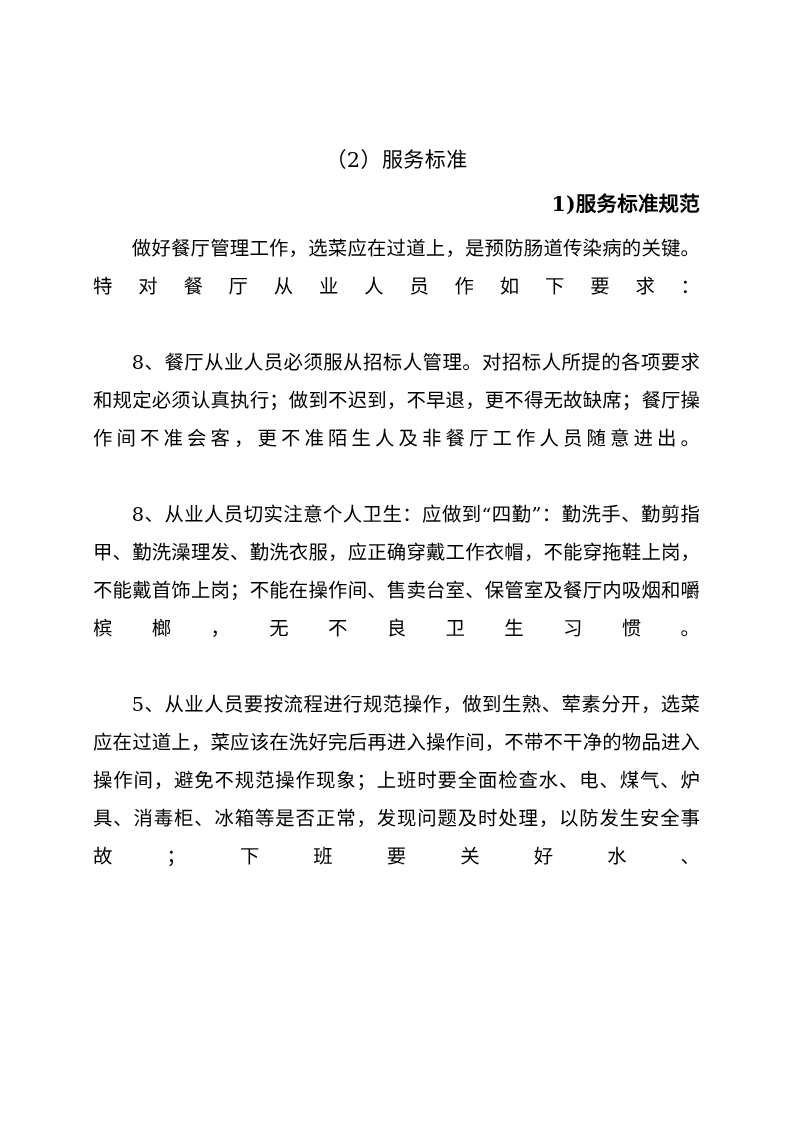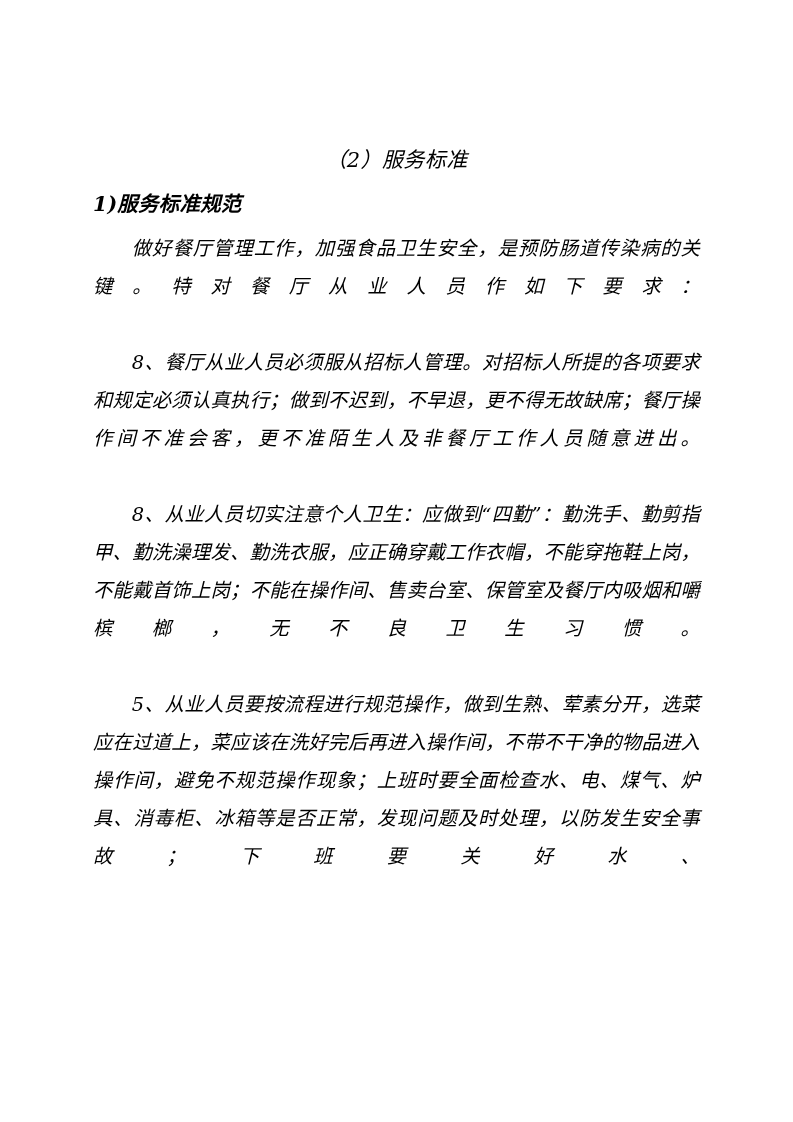--- a/index.html
+++ b/index.html
@@ -16,21 +16,20 @@
   }
 
   .page {
     position: relative;
     width: 793px;
     height: 992px;
     margin: 0 auto;
     background: #ffffff;
     overflow: hidden;
     box-sizing: border-box;
-    font-style: italic;
   }
 
   
   .content {
     position: absolute;
     left: 93px;
     top: 0;
     width: 607px;
   }
 
@@ -42,21 +41,21 @@
     font-weight: 400;
     font-size: 21px;
     line-height: 38px;
     letter-spacing: 0.4px;
     white-space: pre;
   }
 
   .heading-2 {
     margin: 0;
     padding: 0;
-    text-align: left;
+    text-align: right;
     font-weight: 700;
     font-size: 20.5px;
     line-height: 38px;
     letter-spacing: 0.2px;
     white-space: pre;
   }
 
   .spacer-top {
     height: 141px;
   }
@@ -130,21 +129,21 @@
     <div class="spacer-top"></div>
 
     <h1 class="heading-1">（2）服务标准</h1>
 
     <div class="spacer-h1-h2"></div>
 
     <h2 class="heading-2">1)服务标准规范</h2>
 
     <div class="spacer-h2-body"></div>
 
-    <p class="para">做好餐厅管理工作，加强食品卫生安全，是预防肠道传染病的关键。特对餐厅从业人员作如下要求：</p>
+    <p class="para">做好餐厅管理工作，选菜应在过道上，是预防肠道传染病的关键。特对餐厅从业人员作如下要求：</p>
 
     <p class="para">8、餐厅从业人员必须服从招标人管理。对招标人所提的各项要求和规定必须认真执行；做到不迟到，不早退，更不得无故缺席；餐厅操作间不准会客，更不准陌生人及非餐厅工作人员随意进出。</p>
 
 
     <p class="para">8、从业人员切实注意个人卫生：应做到“四勤”：勤洗手、勤剪指甲、勤洗澡理发、勤洗衣服，应正确穿戴工作衣帽，不能穿拖鞋上岗，不能戴首饰上岗；不能在操作间、售卖台室、保管室及餐厅内吸烟和嚼槟榔，无不良卫生习惯。</p>
 
 
     <p class="para">5、从业人员要按流程进行规范操作，做到生熟、荤素分开，选菜应在过道上，菜应该在洗好完后再进入操作间，不带不干净的物品进入操作间，避免不规范操作现象；上班时要全面检查水、电、煤气、炉具、消毒柜、冰箱等是否正常，发现问题及时处理，以防发生安全事故；下班要关好水、</p>
 
   </div>

